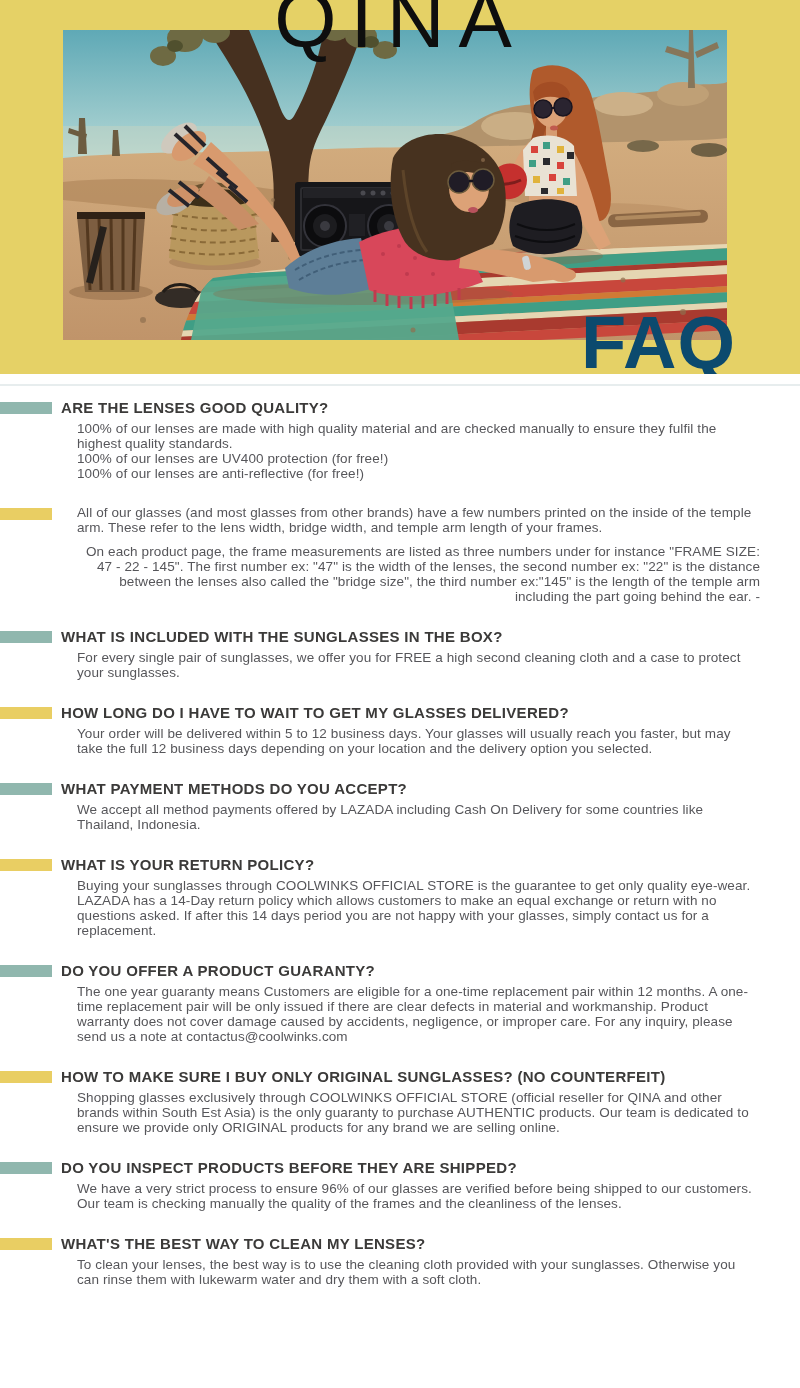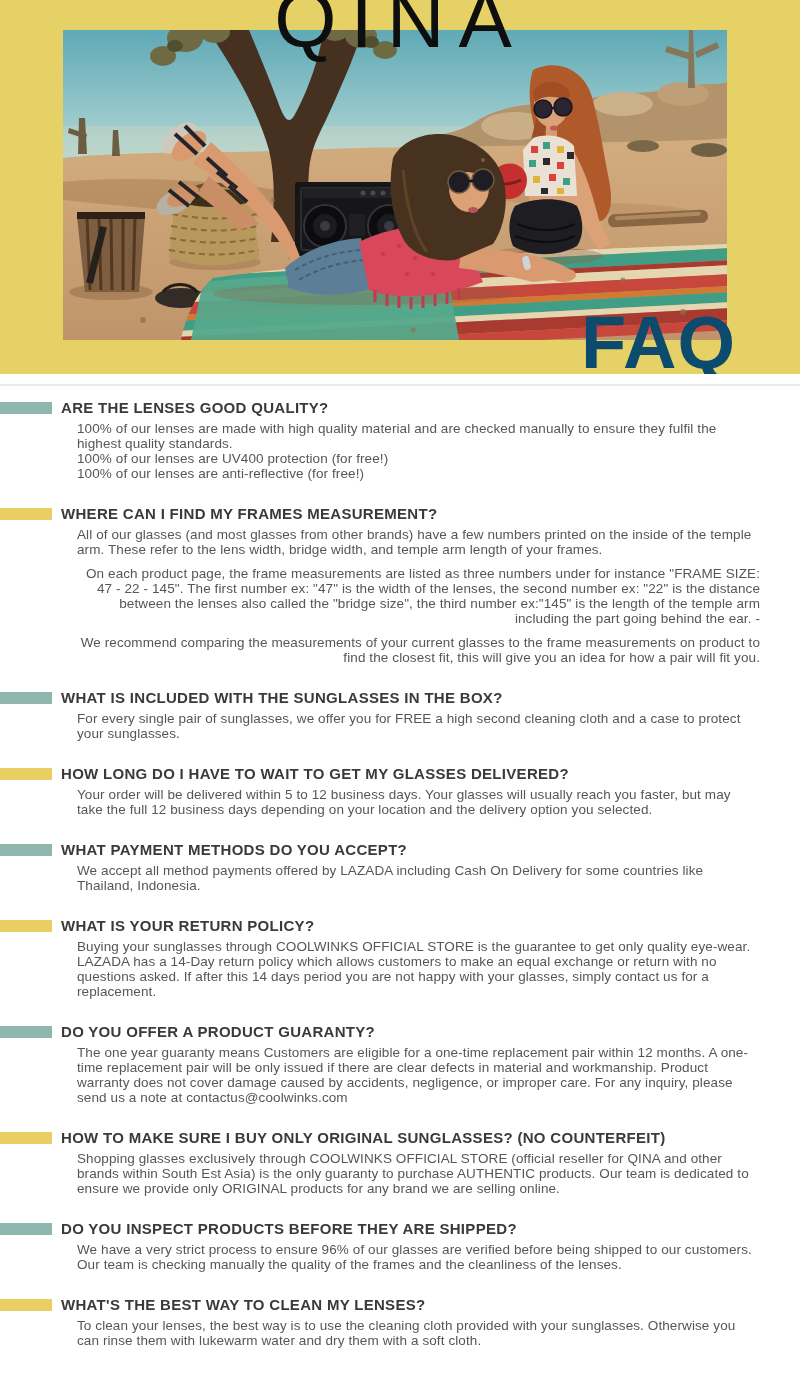--- a/index.html
+++ b/index.html
@@ -313,25 +313,23 @@
             <p>100% of our lenses are made with high quality material and are checked manually to ensure they fulfil the highest quality standards.
 100% of our lenses are UV400 protection (for free!)
 100% of our lenses are anti-reflective (for free!)</p>
           </div>
     </div>
   </section>
 
   <section class="faq-item">
     <span class="accent-bar yellow"></span>
     <div class="faq-content">
-      <h2 class="faq-q">WHERE CAN I FIND MY FRAMES MEASUREMENT?</h2>
       <div class="faq-body">
             <p>All of our glasses (and most glasses from other brands) have a few numbers printed on the inside of the temple arm. These refer to the lens width, bridge width, and temple arm length of your frames.</p>
             <p>On each product page, the frame measurements are listed as three numbers under for instance "FRAME SIZE: 47 - 22 - 145". The first number ex: "47" is the width of the lenses, the second number ex: "22" is the distance between the lenses also called the "bridge size", the third number ex:"145" is the length of the temple arm including the part going behind the ear. -</p>
-            <p>We recommend comparing the measurements of your current glasses to the frame measurements on product to find the closest fit, this will give you an idea for how a pair will fit you.</p>
           </div>
     </div>
   </section>
 
   <section class="faq-item">
     <span class="accent-bar teal"></span>
     <div class="faq-content">
       <h2 class="faq-q">WHAT IS INCLUDED WITH THE SUNGLASSES IN THE BOX?</h2>
       <div class="faq-body">
             <p>For every single pair of sunglasses, we offer you for FREE a high second cleaning cloth and a case to protect your sunglasses.</p>

